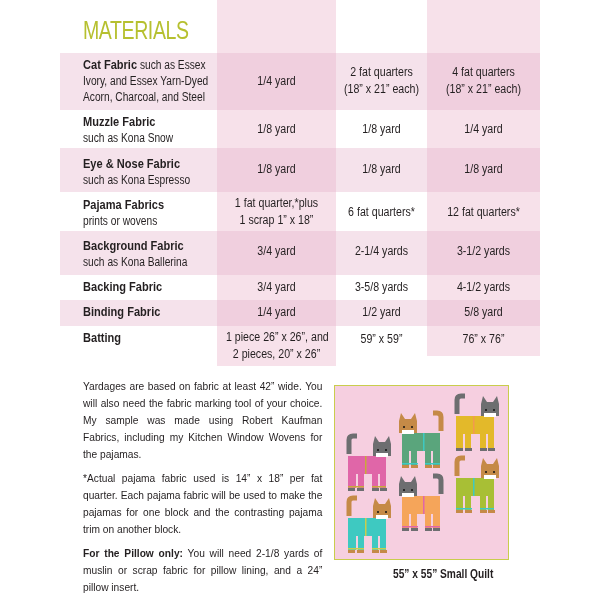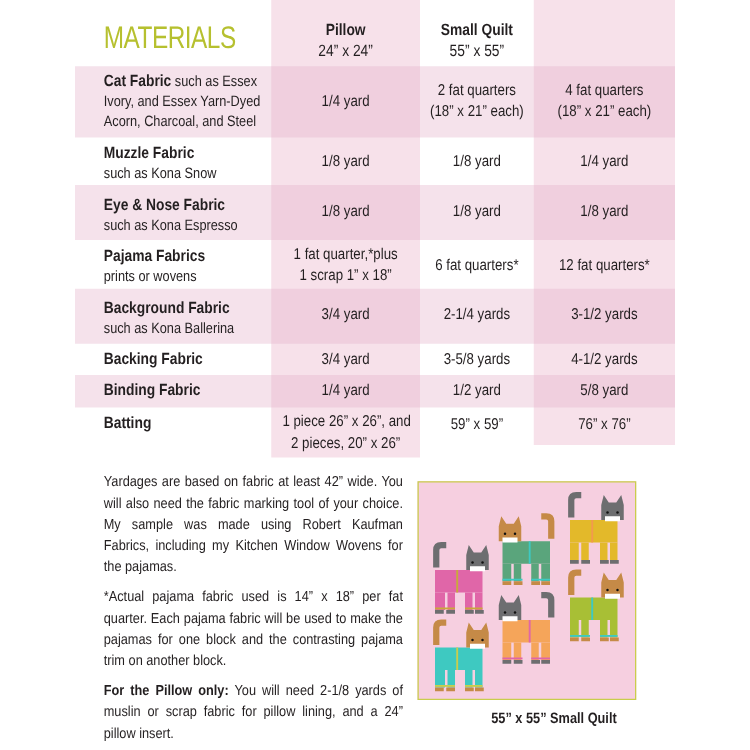--- a/index.html
+++ b/index.html
@@ -50,28 +50,20 @@
   <div class="col-band col-pillow"></div>
   <div class="col-band col-large"></div>
 
   <div class="row-band" style="top:53px;height:57px"></div>
   <div class="row-band" style="top:148px;height:44px"></div>
   <div class="row-band" style="top:231px;height:44px"></div>
   <div class="row-band" style="top:300px;height:26px"></div>
 
   <div class="title">MATERIALS</div>
 
-  <div class="hdr c1">
-    <span class="name">Pillow</span>
-    <span class="size">24” x 24”</span>
-  </div>
-  <div class="hdr c2">
-    <span class="name">Small Quilt</span>
-    <span class="size">55” x 55”</span>
-  </div>
 
   <div class="label-cell" style="top:57px">
     <b>Cat Fabric</b><span> such as Essex</span>
     <span class="sub">Ivory, and Essex Yarn-Dyed</span>
     <span class="sub">Acorn, Charcoal, and Steel</span>
   </div>
   <div class="val c1" style="top:73px">
       <div>1/4 yard</div>
     </div>
   <div class="val c2" style="top:64px">

